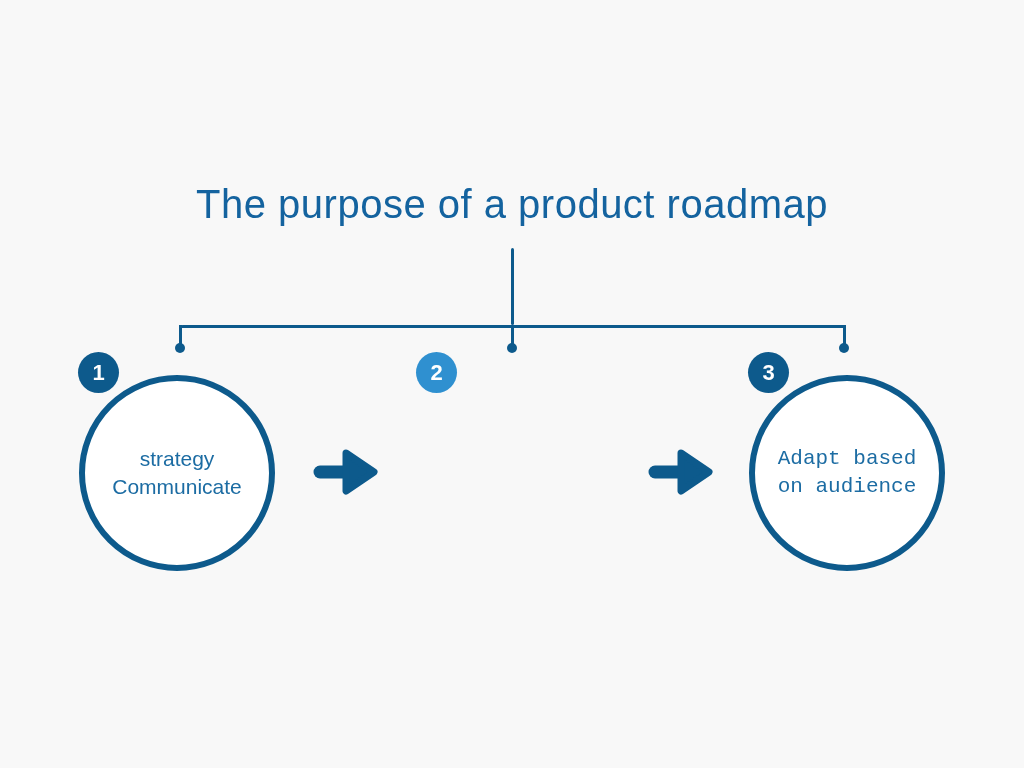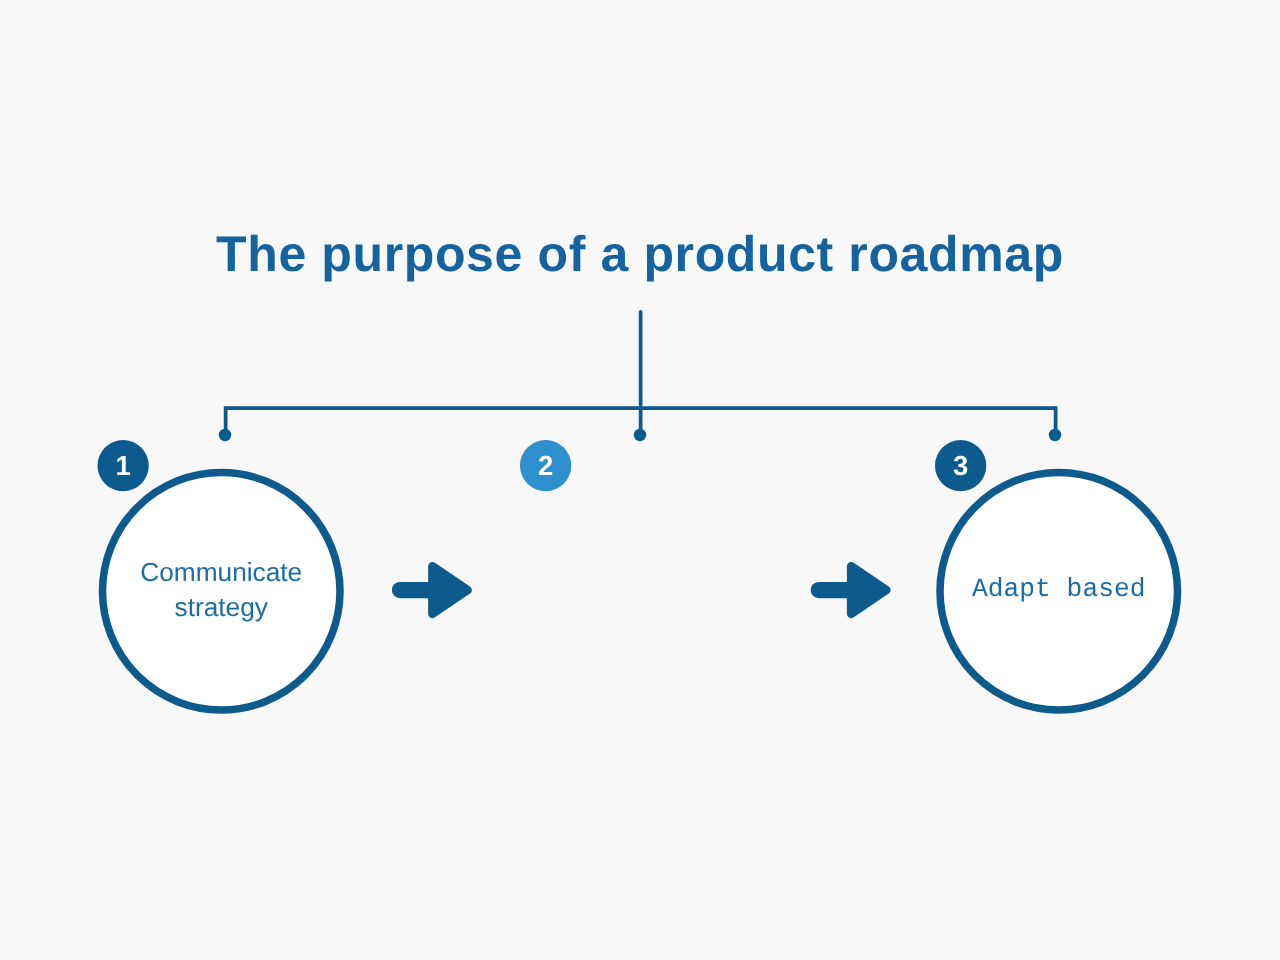--- a/index.html
+++ b/index.html
@@ -20,21 +20,21 @@
   .canvas{
     position:relative;
     width:1024px;height:768px;
     background:var(--bg);
   }
   .title{
     position:absolute;
     left:0; right:0; top:182px;
     text-align:center;
     font-size:40px;
-    font-weight:700;
+    font-weight:400;
     letter-spacing:0.5px;
     color:var(--title);
   }
   
   .stem{
     position:absolute;
     left:511px; top:248px;
     width:3px; height:77px;
     background:var(--primary);
     border-radius:2px;
@@ -131,22 +131,22 @@
   <div class="drop d3"></div>
   <div class="dot d1"></div>
   <div class="dot d2"></div>
   <div class="dot d3"></div>
 
   <div class="badge b1" style="background: rgb(13, 90, 140);">
     <span>1</span>
   </div>
   <div class="circle c1">
     <div class="circle-label">
+      <span>strategy</span>
       <span>Communicate</span>
-      <span>strategy</span>
     </div>
   </div>
 
   <div class="arrow a1">
     <svg viewBox="0 0 70 56" xmlns="http://www.w3.org/2000/svg">
       <line class="tail" x1="10" y1="28" x2="36" y2="28" stroke-width="13" stroke-linecap="round"></line>
       <path class="head" d="M36 9 L64 28 L36 47 Z" stroke-width="7" stroke-linejoin="round"></path>
     </svg>
   </div>
 
@@ -160,16 +160,17 @@
       <path class="head" d="M36 9 L64 28 L36 47 Z" stroke-width="7" stroke-linejoin="round"></path>
     </svg>
   </div>
 
   <div class="badge b3" style="background: rgb(13, 90, 140);">
     <span>3</span>
   </div>
   <div class="circle c3">
     <div class="circle-label">
       <span>Adapt based</span>
+      <span>on audience</span>
     </div>
   </div>
 
 </div>
 
 </body></html>

